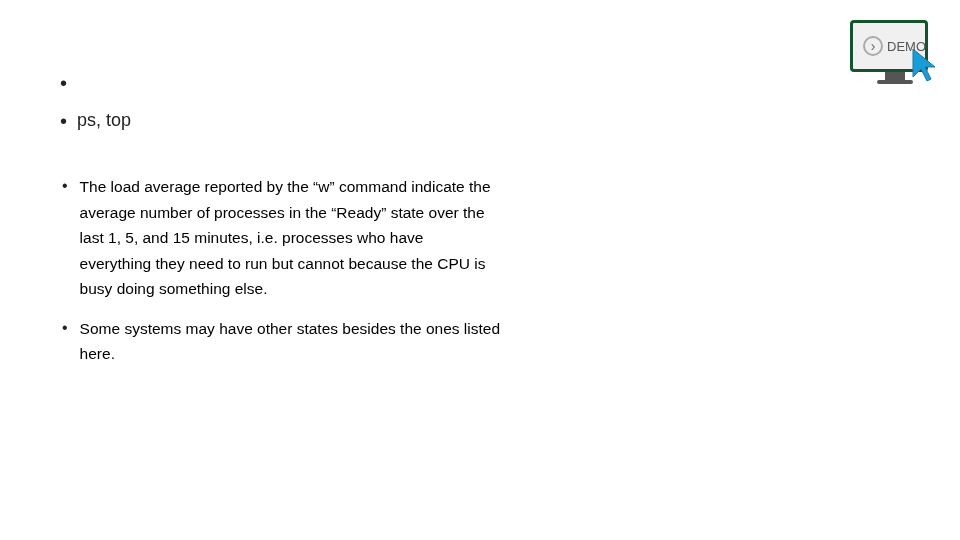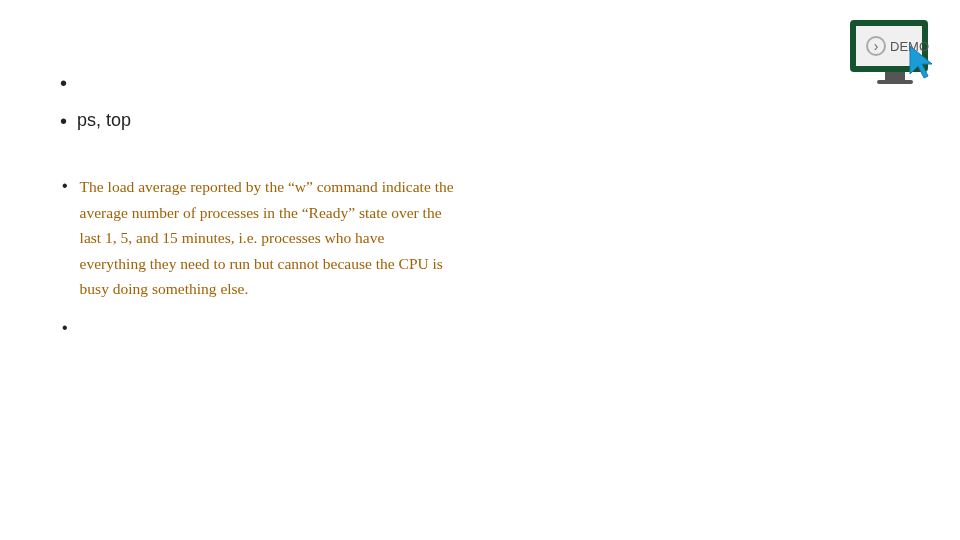--- a/index.html
+++ b/index.html
@@ -37,21 +37,21 @@
 
     .demo-monitor {
       position: relative;
       width: 90px;
       height: 70px;
     }
 
     .monitor-screen {
       width: 78px;
       height: 52px;
-      border: 6px solid #14532d;
+      border: 3px solid #14532d;
       border-radius: 4px;
       background: #f0f0f0;
       position: relative;
       display: flex;
       align-items: center;
       justify-content: flex-start;
       padding-left: 10px;
     }
 
     .monitor-stand {
@@ -130,24 +130,24 @@
       line-height: 1.3;
       flex-shrink: 0;
     }
 
     .bullet-item .bullet-text {
       line-height: 1.4;
       font-size: 18px;
     }
 
     .mono-block {
-      font-family: Liberation Serif, serif;
+      font-family: Liberation Sans, sans-serif;
       font-size: 15.5px;
       line-height: 1.65;
-      color: #a16207;
+      color: #000000;
     }
 
     .section-gap {
       height: 28px;
     }
   </style>
 </head>
 <body>
 
 <div class="slide-container">
@@ -188,16 +188,20 @@
         The load average reported by the “w” command indicate the<br>
         average number of processes in the “Ready” state over the<br>
         last 1, 5, and 15 minutes, i.e. processes who have<br>
         everything they need to run but cannot because the CPU is<br>
         busy doing something else.
       </div>
     </div>
 
     <div style="display:flex; align-items:flex-start;">
       <span style="font-family:'Courier New',Courier,monospace; font-size:16px; color:#222; margin-right:10px; line-height:1.65; flex-shrink:0;">•</span>
+      <div class="mono-block">
+        Some systems may have other states besides the ones listed<br>
+        here.
+      </div>
     </div>
 
   </div>
 </div>
 
 </body></html>

